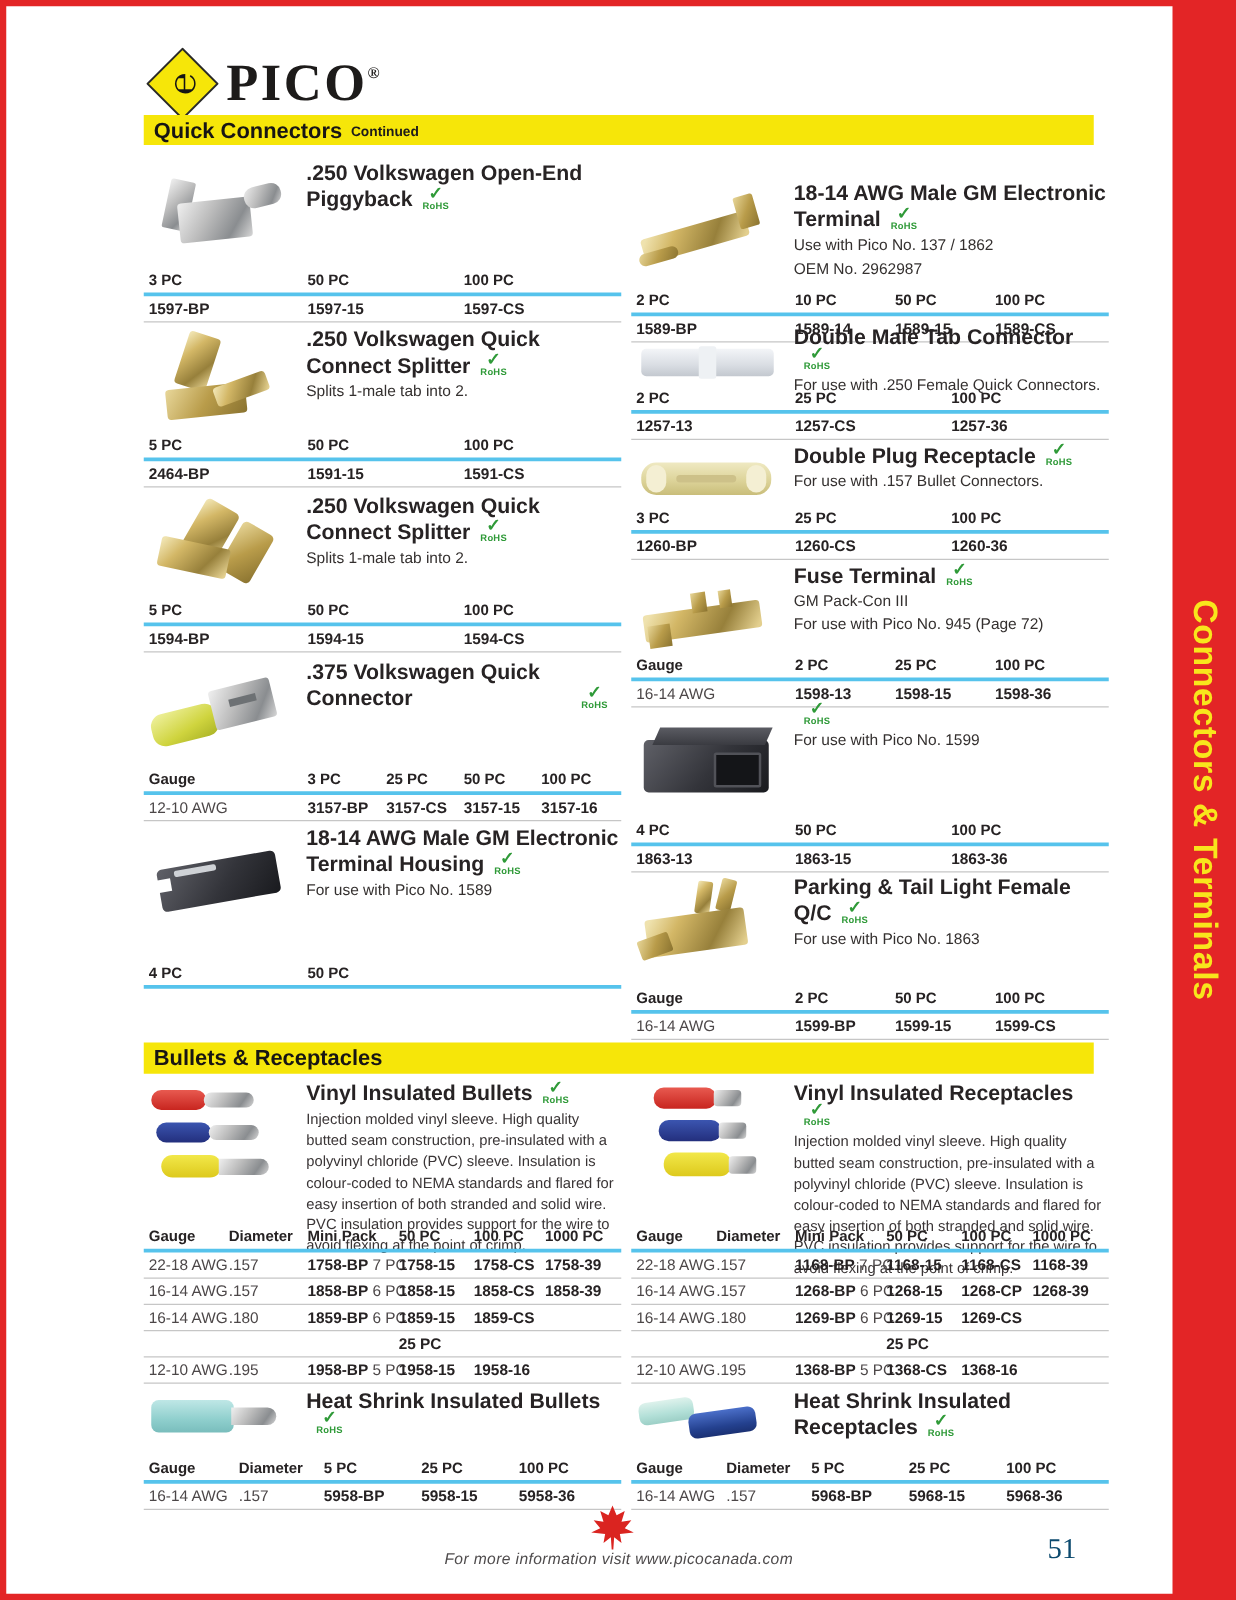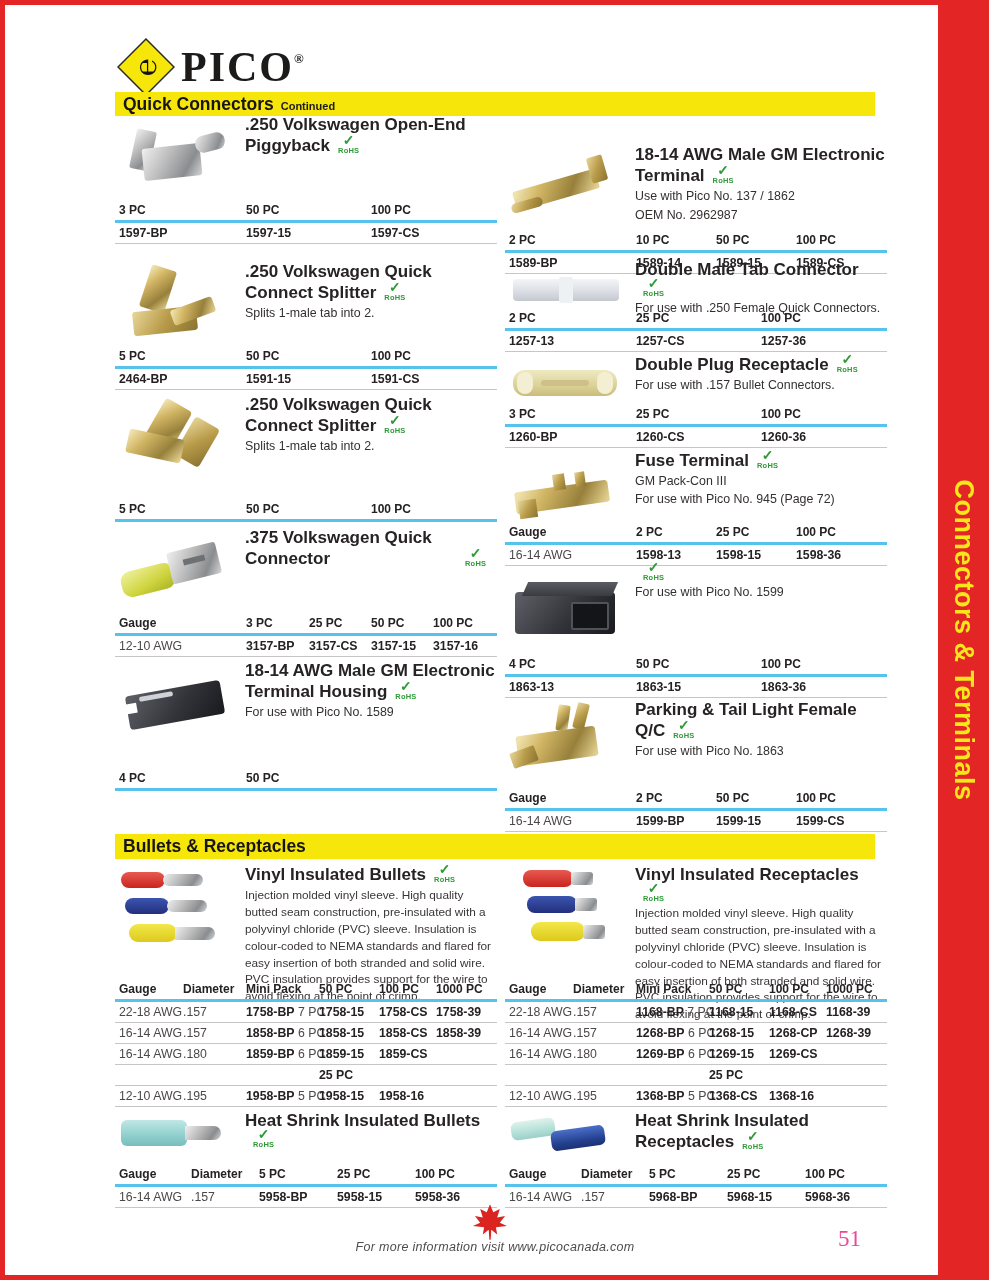--- a/index.html
+++ b/index.html
@@ -49,21 +49,21 @@
   .s{position:absolute;}
   .gold{background:linear-gradient(125deg,#efe2ae 5%,#d3b766 30%,#97803b 68%,#e3cf8e 96%);}
   .gold2{background:linear-gradient(125deg,#e8d79a,#b99c4a 50%,#8a7330);}
   .sil{background:linear-gradient(125deg,#f0f0f0,#bdbdbd 40%,#8a8d90 75%,#d8d8d8);}
   .blk{background:linear-gradient(130deg,#606168,#33343a 55%,#191a1e);}
   
   .leaf{position:absolute;left:467px;top:1203px;width:46px;height:38px;}
   .fnote{position:absolute;left:115px;top:1240px;width:760px;text-align:center;font-style:italic;
          font-size:12.5px;color:#4e4b4c;letter-spacing:.3px;}
   .pagenum{position:absolute;left:838px;top:1226px;font-family:"Liberation Serif",serif;
-           font-size:23px;color:#ec4899;}
+           font-size:23px;color:#0c4a6e;}
 </style>
 </head>
 <body>
 
 <div class="page">
 
   <div class="edge top"></div>
   <div class="edge left"></div>
   <div class="edge bottom"></div>
   <div class="sideband">
@@ -76,21 +76,21 @@
       <text x="29" y="39" font-size="30" font-weight="bold" text-anchor="middle" fill="#141414" transform="rotate(-90 29 29)" font-family="Liberation Serif, serif">℮</text>
     </svg>
     <span class="pico-word"><span>PICO</span><span class="pico-reg">®</span></span>
   </div>
 
   <div class="banner" style="top:92px">
     <span class="btitle">Quick Connectors</span>
     <span class="bcont">Continued</span>
   </div>
 
-  <div class="prod col-l" style="top:114px;height:130px">
+  <div class="prod col-l" style="top:128px;height:130px">
     <div class="photo">
       <div class="s sil" style="left:14px;top:14px;width:20px;height:40px;transform:rotate(12deg);border-radius:2px"></div>
       <div class="s sil" style="left:24px;top:30px;width:58px;height:32px;transform:rotate(-6deg);border-radius:3px"></div>
       <div class="s sil" style="left:76px;top:18px;width:30px;height:17px;transform:rotate(-14deg);border-radius:8px"></div>
     </div>
     <div class="pinfo">
       <span class="ptitle">.250 Volkswagen Open-End Piggyback</span><span class="rohs"><span class="chk">✓</span><span class="lbl">RoHS</span></span>
     </div>
     <div class="ptable" style="--cols:127px 125px 1fr">
         <div class="trow thead">
@@ -138,20 +138,25 @@
     </div>
     <div class="pinfo">
       <span class="ptitle">.250 Volkswagen Quick Connect Splitter</span><span class="rohs"><span class="chk">✓</span><span class="lbl">RoHS</span></span>
       <div class="pnote">Splits 1-male tab into 2.</div>
     </div>
     <div class="ptable" style="--cols:127px 125px 1fr">
         <div class="trow thead">
           <div class="tcell">5 PC</div>
           <div class="tcell">50 PC</div>
           <div class="tcell">100 PC</div>
+        </div>
+        <div class="trow">
+          <div class="tcell">1594-BP</div>
+          <div class="tcell">1594-15</div>
+          <div class="tcell">1594-CS</div>
         </div>
       </div>
   </div>
 
   <div class="prod col-l" style="top:527px;height:130px">
     <div class="photo">
       <div class="s" style="left:2px;top:38px;width:54px;height:26px;transform:rotate(-14deg);border-radius:10px;background:linear-gradient(160deg,#f0f2a2,#cfd43e 60%,#a9b226)"></div>
       <div class="s sil" style="left:50px;top:18px;width:50px;height:32px;transform:rotate(-14deg);border-radius:3px"></div>
       <div class="s" style="left:64px;top:28px;width:22px;height:6px;transform:rotate(-14deg);background:#6d7174"></div>
     </div>

